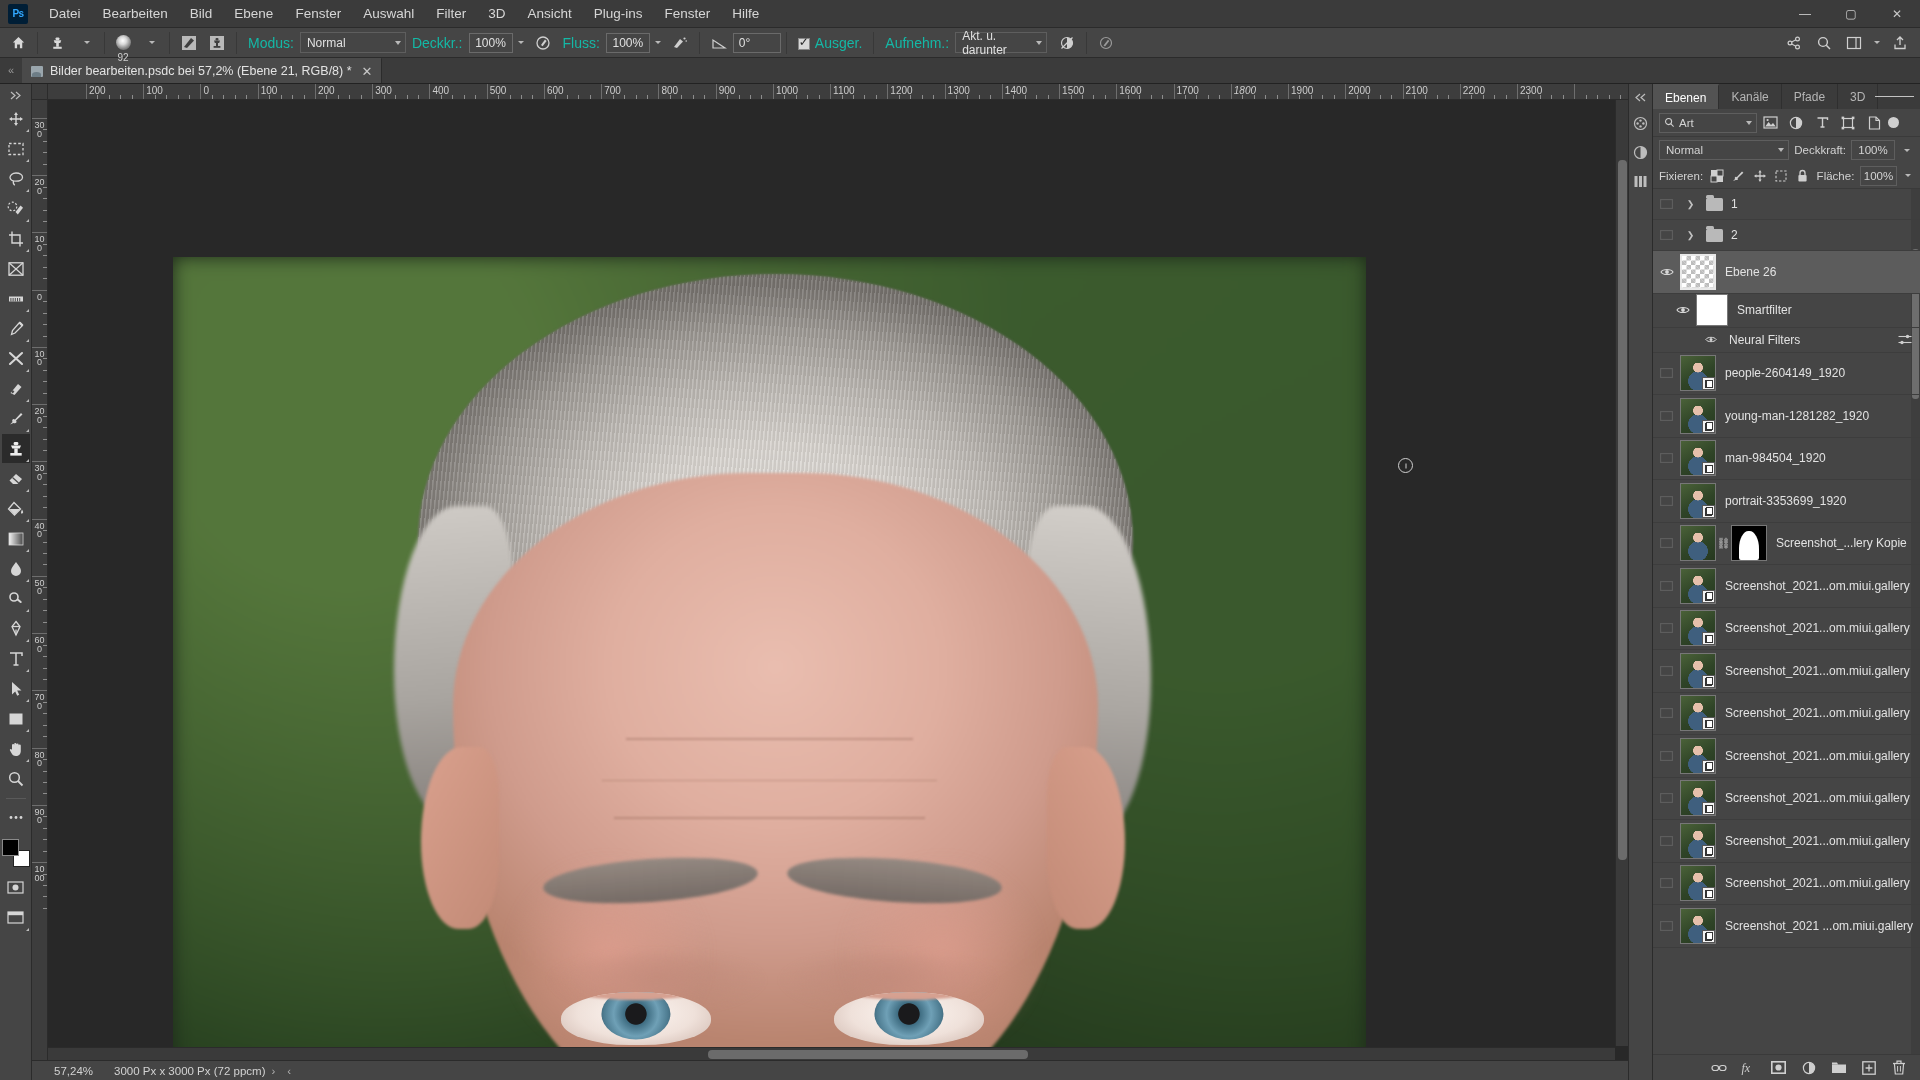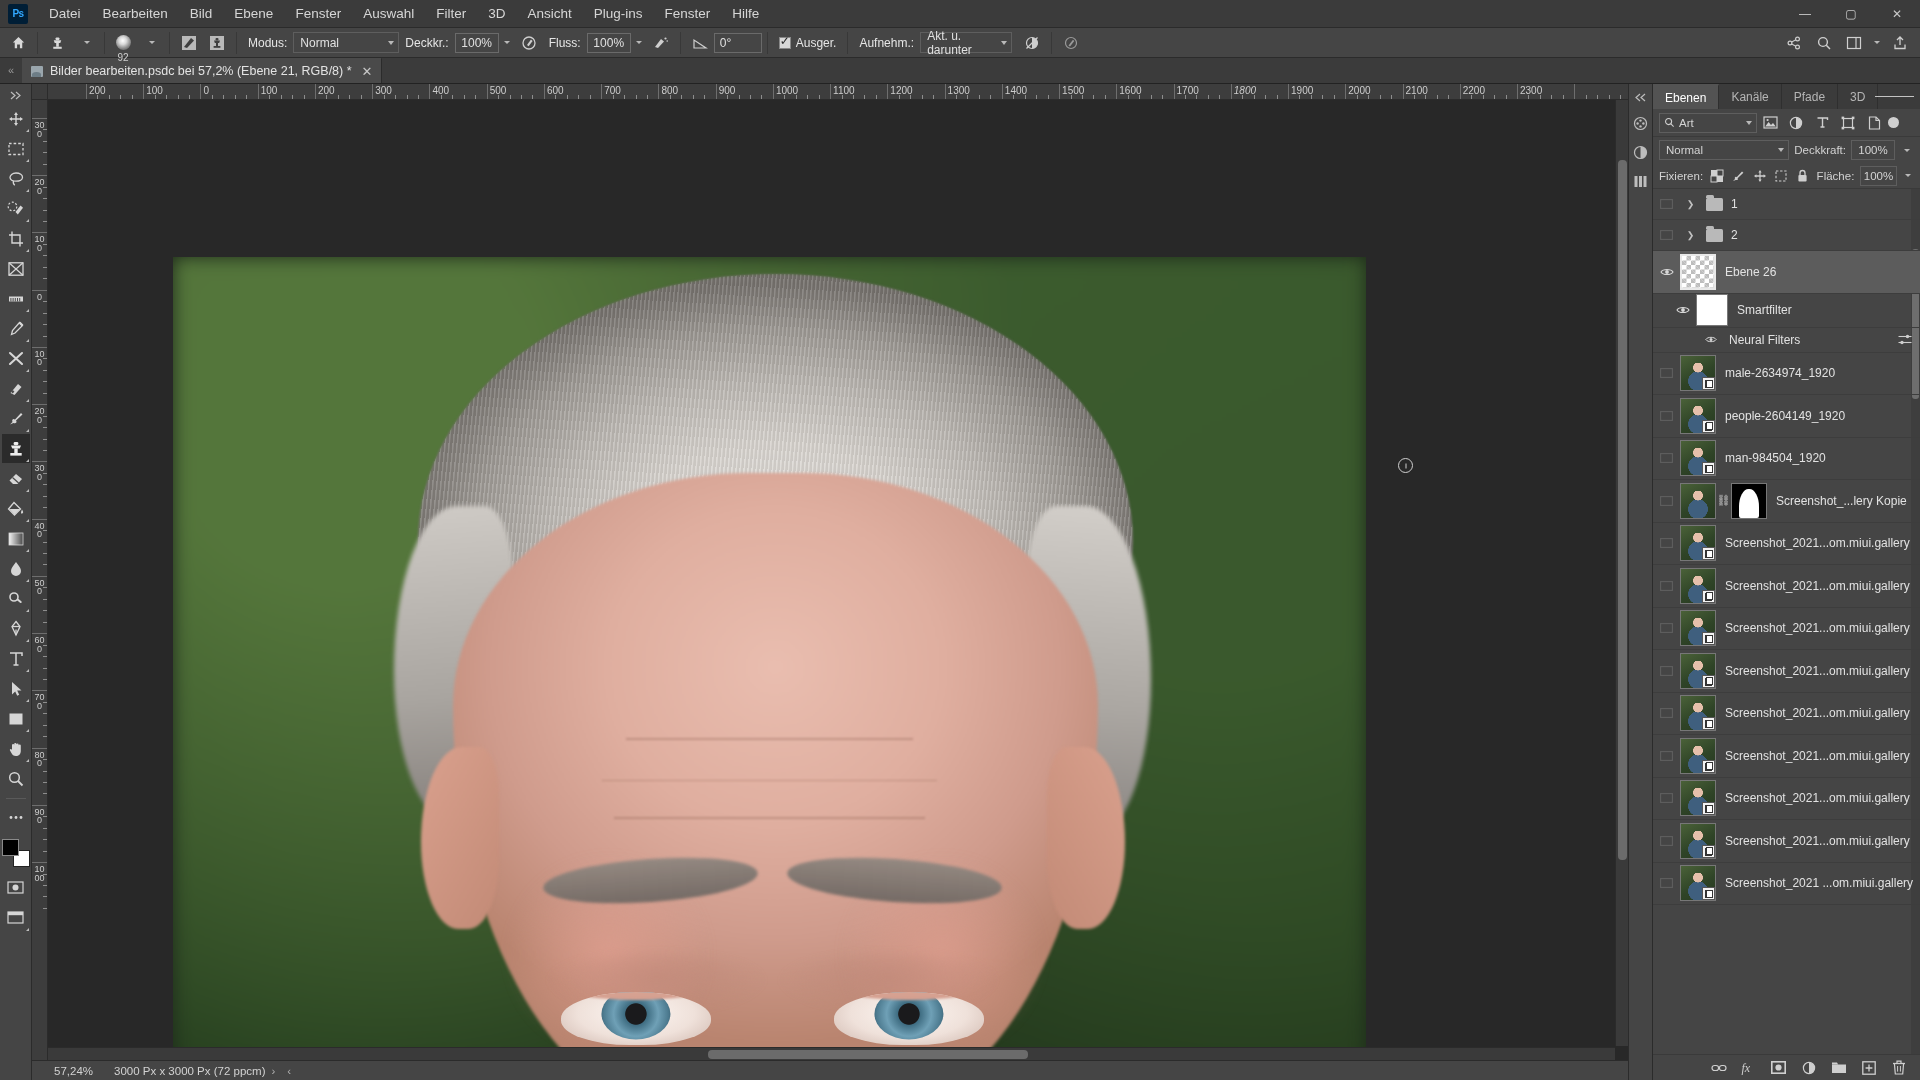--- a/index.html
+++ b/index.html
@@ -21,21 +21,21 @@
                white-space:nowrap; }
   .winbtns { position:absolute; right:0; top:0; height:28px; display:flex; }
   .winbtn { width:46px; height:28px; display:flex; align-items:center; justify-content:center;
             font-size:12px; color:#c9c9c9; }
 
   
   .optbar { height:30px; background:#454545; display:flex; align-items:center;
             border-bottom:1px solid #2b2b2b; flex:0 0 30px; padding-left:4px; position:relative; }
   .ob-sep { width:1px; height:22px; background:#383838; margin:0 5px; }
   .ob-btn { width:28px; height:26px; display:flex; align-items:center; justify-content:center; }
-  .ob-label { font-size:12px; color:#e5e5e5; padding:0 6px; white-space:nowrap; }
+  .ob-label { font-size:14px; color:#14b8a6; padding:0 6px; white-space:nowrap; }
   .ob-field { background:#454545; border:1px solid #6a6a6a; height:20px; min-width:40px;
               display:flex; align-items:center; padding:0 5px; font-size:12px; color:#e0e0e0; }
   .ob-select { background:#454545; border:1px solid #5e5e5e; height:21px; display:flex;
                align-items:center; padding:0 4px 0 6px; font-size:12px; color:#e0e0e0;
                justify-content:space-between; }
   .caret { display:inline-block; width:0;height:0;border-left:3.5px solid transparent;
            border-right:3.5px solid transparent;border-top:4px solid #b9b9b9; margin-left:6px; }
   .caret-sm { display:inline-block; width:0;height:0;border-left:3px solid transparent;
            border-right:3px solid transparent;border-top:3.5px solid #b9b9b9; margin-left:4px; }
   .chk { width:12px;height:12px;background:#d8d8d8;border:1px solid #888; position:relative;
@@ -1152,49 +1152,63 @@
               <div class="eyebox">
                 <svg width="13" height="10" viewBox="0 0 13 10">
                   <rect x="0.6" y="0.6" width="11.8" height="8.8" fill="none" stroke="#5f5f5f" stroke-width="1.1"></rect>
                 </svg>
               </div>
             </div>
             <div class="thumbbox">
               <div style="position: absolute; inset: 0px; background: radial-gradient(circle at 50% 34%, rgb(230, 192, 171) 0px, rgb(230, 192, 171) 17%, transparent 18%), radial-gradient(circle at 50% 74%, rgb(63, 95, 126) 0px, rgb(63, 95, 126) 32%, transparent 33%), linear-gradient(150deg, rgb(74, 97, 56), rgb(47, 68, 39) 55%, rgb(38, 56, 31));"></div>
               <div class="smartbadge"></div>
             </div>
-            <div class="lname">male-2634974_1920</div>
+            <div class="lname">people-2604149_1920</div>
           </div>
           <div class="lrow">
             <div class="eyecol">
               <div class="eyebox">
                 <svg width="13" height="10" viewBox="0 0 13 10">
                   <rect x="0.6" y="0.6" width="11.8" height="8.8" fill="none" stroke="#5f5f5f" stroke-width="1.1"></rect>
                 </svg>
               </div>
             </div>
             <div class="thumbbox">
               <div style="position: absolute; inset: 0px; background: radial-gradient(circle at 50% 34%, rgb(230, 192, 171) 0px, rgb(230, 192, 171) 17%, transparent 18%), radial-gradient(circle at 50% 74%, rgb(63, 95, 126) 0px, rgb(63, 95, 126) 32%, transparent 33%), linear-gradient(150deg, rgb(74, 97, 56), rgb(47, 68, 39) 55%, rgb(38, 56, 31));"></div>
               <div class="smartbadge"></div>
             </div>
-            <div class="lname">people-2604149_1920</div>
+            <div class="lname">young-man-1281282_1920</div>
           </div>
           <div class="lrow">
             <div class="eyecol">
               <div class="eyebox">
                 <svg width="13" height="10" viewBox="0 0 13 10">
                   <rect x="0.6" y="0.6" width="11.8" height="8.8" fill="none" stroke="#5f5f5f" stroke-width="1.1"></rect>
                 </svg>
               </div>
             </div>
             <div class="thumbbox">
               <div style="position: absolute; inset: 0px; background: radial-gradient(circle at 50% 34%, rgb(230, 192, 171) 0px, rgb(230, 192, 171) 17%, transparent 18%), radial-gradient(circle at 50% 74%, rgb(63, 95, 126) 0px, rgb(63, 95, 126) 32%, transparent 33%), linear-gradient(150deg, rgb(74, 97, 56), rgb(47, 68, 39) 55%, rgb(38, 56, 31));"></div>
               <div class="smartbadge"></div>
             </div>
             <div class="lname">man-984504_1920</div>
+          </div>
+          <div class="lrow">
+            <div class="eyecol">
+              <div class="eyebox">
+                <svg width="13" height="10" viewBox="0 0 13 10">
+                  <rect x="0.6" y="0.6" width="11.8" height="8.8" fill="none" stroke="#5f5f5f" stroke-width="1.1"></rect>
+                </svg>
+              </div>
+            </div>
+            <div class="thumbbox">
+              <div style="position: absolute; inset: 0px; background: radial-gradient(circle at 50% 34%, rgb(230, 192, 171) 0px, rgb(230, 192, 171) 17%, transparent 18%), radial-gradient(circle at 50% 74%, rgb(63, 95, 126) 0px, rgb(63, 95, 126) 32%, transparent 33%), linear-gradient(150deg, rgb(74, 97, 56), rgb(47, 68, 39) 55%, rgb(38, 56, 31));"></div>
+              <div class="smartbadge"></div>
+            </div>
+            <div class="lname">portrait-3353699_1920</div>
           </div>
           <div class="lrow">
             <div class="eyecol">
               <div class="eyebox">
                 <svg width="13" height="10" viewBox="0 0 13 10">
                   <rect x="0.6" y="0.6" width="11.8" height="8.8" fill="none" stroke="#5f5f5f" stroke-width="1.1"></rect>
                 </svg>
               </div>
             </div>
             <div class="thumbbox" style="margin-right: 2px;">

